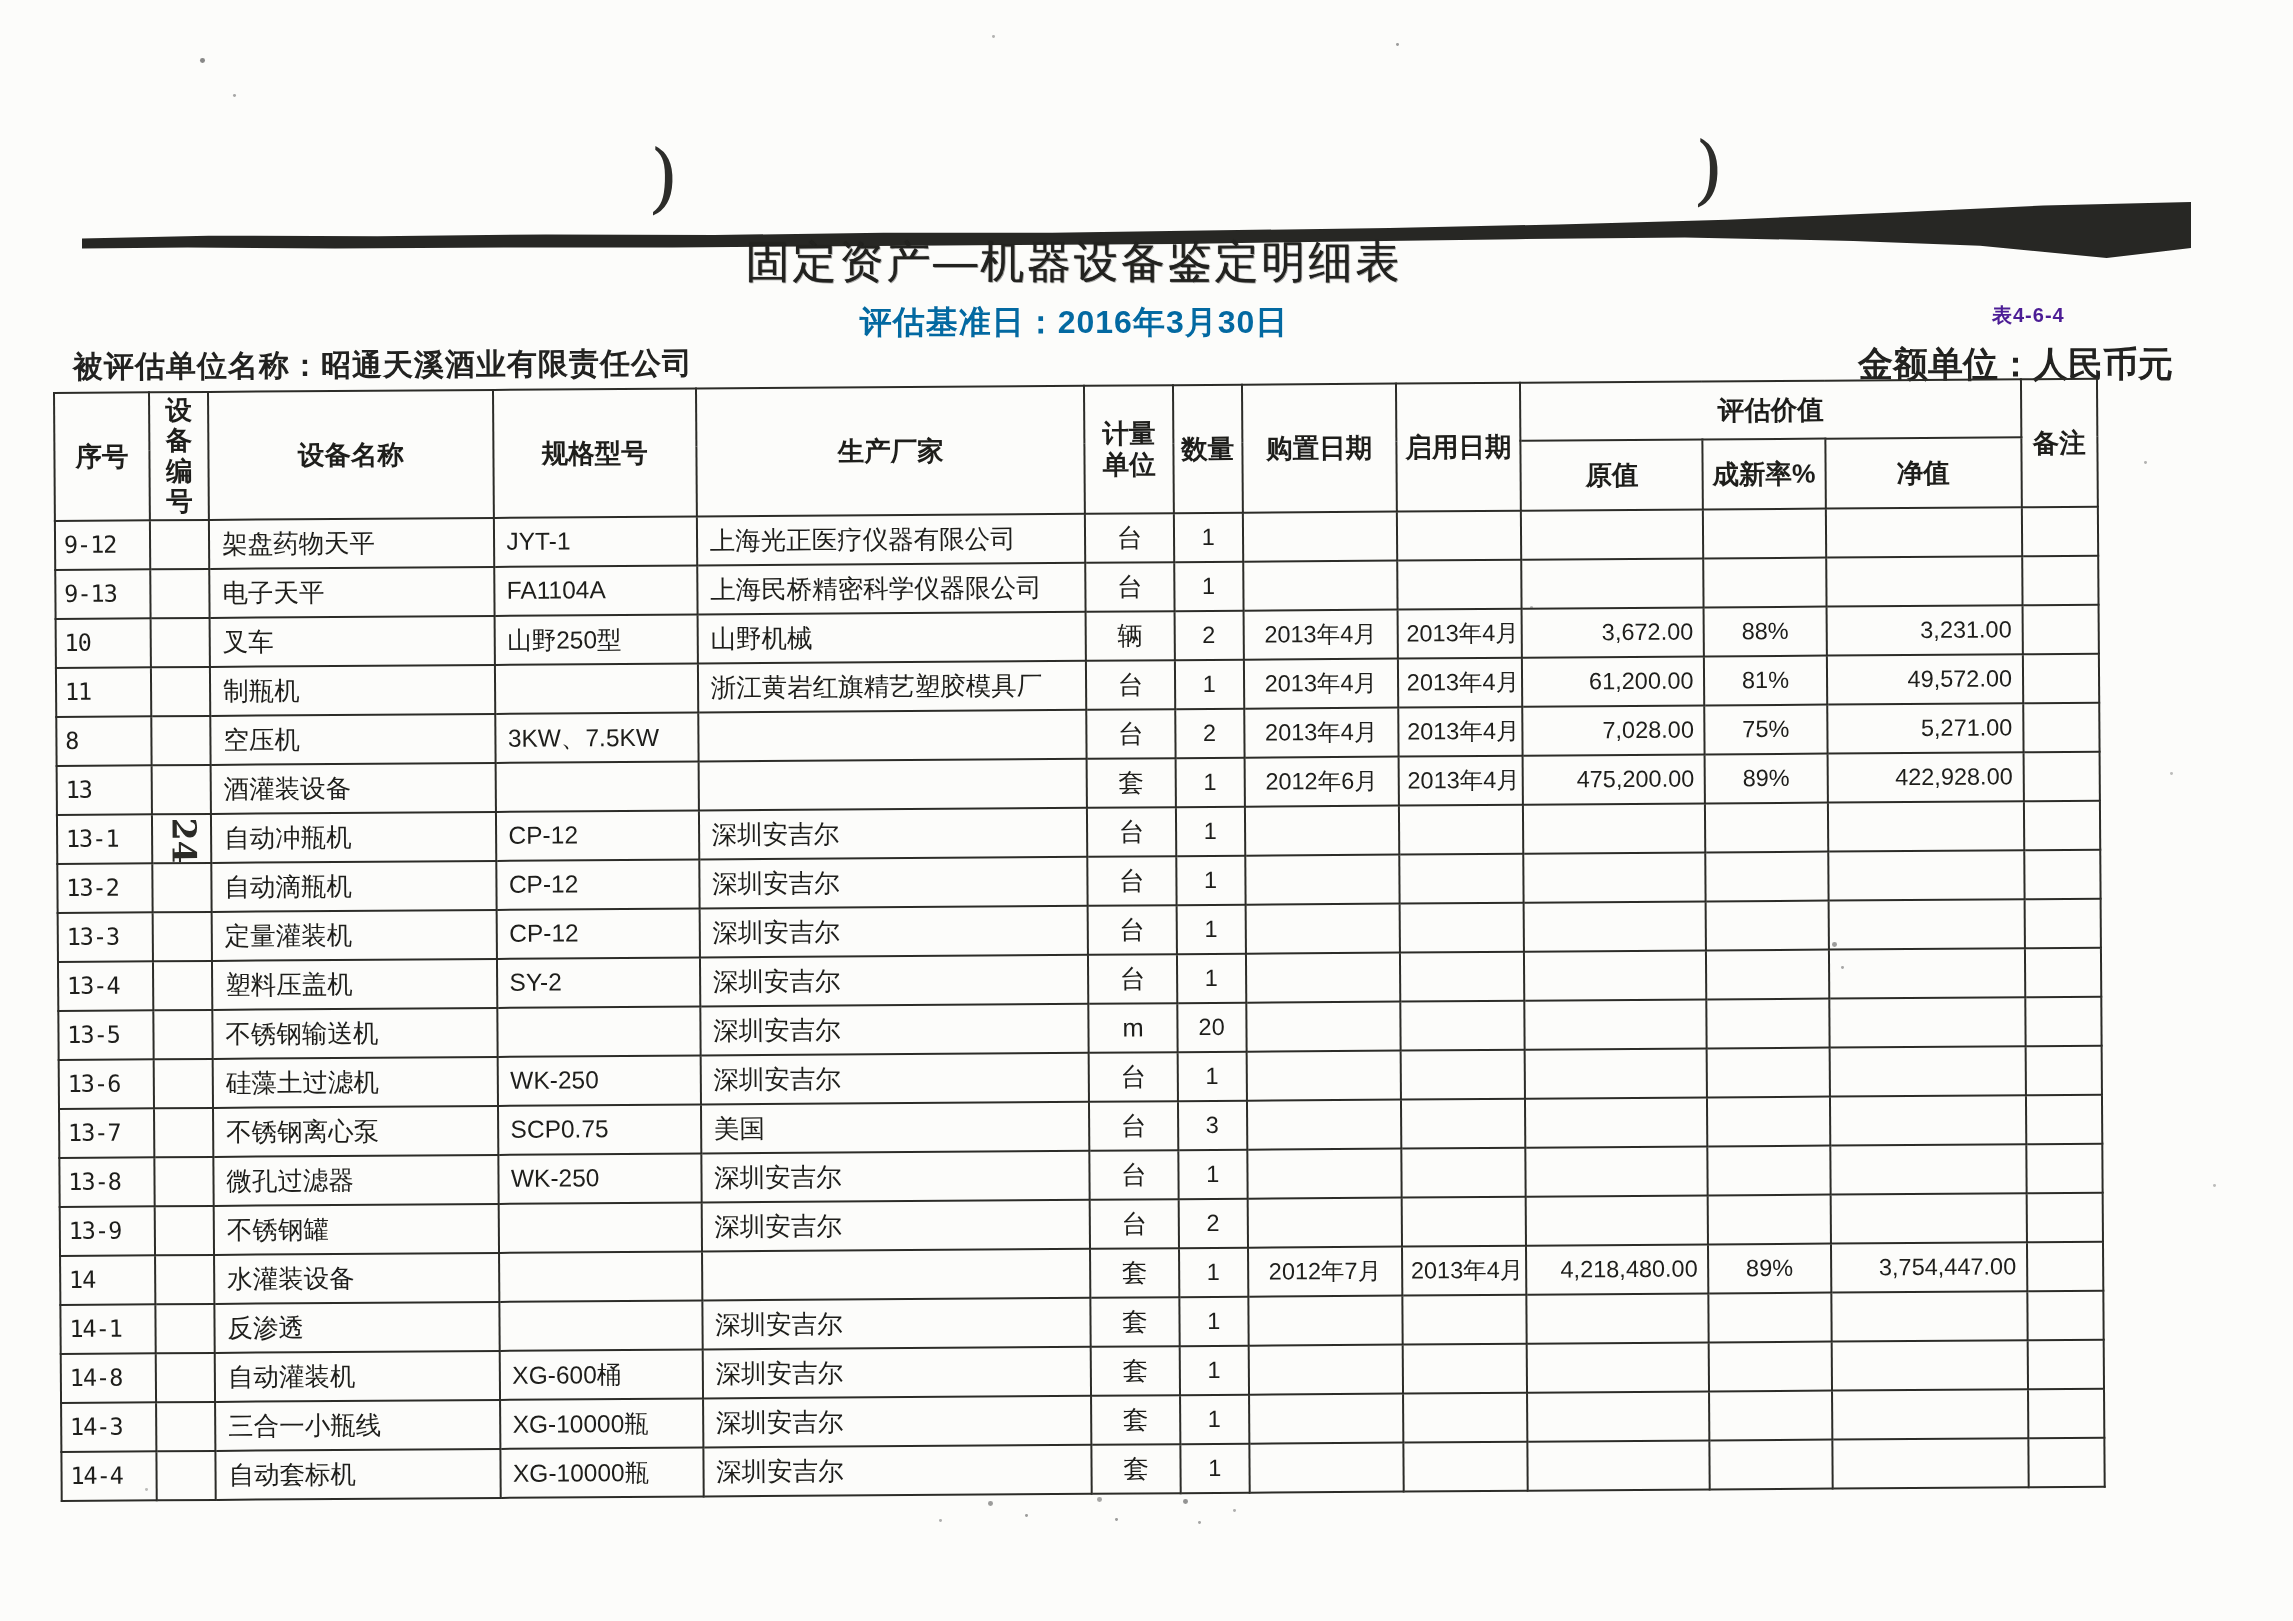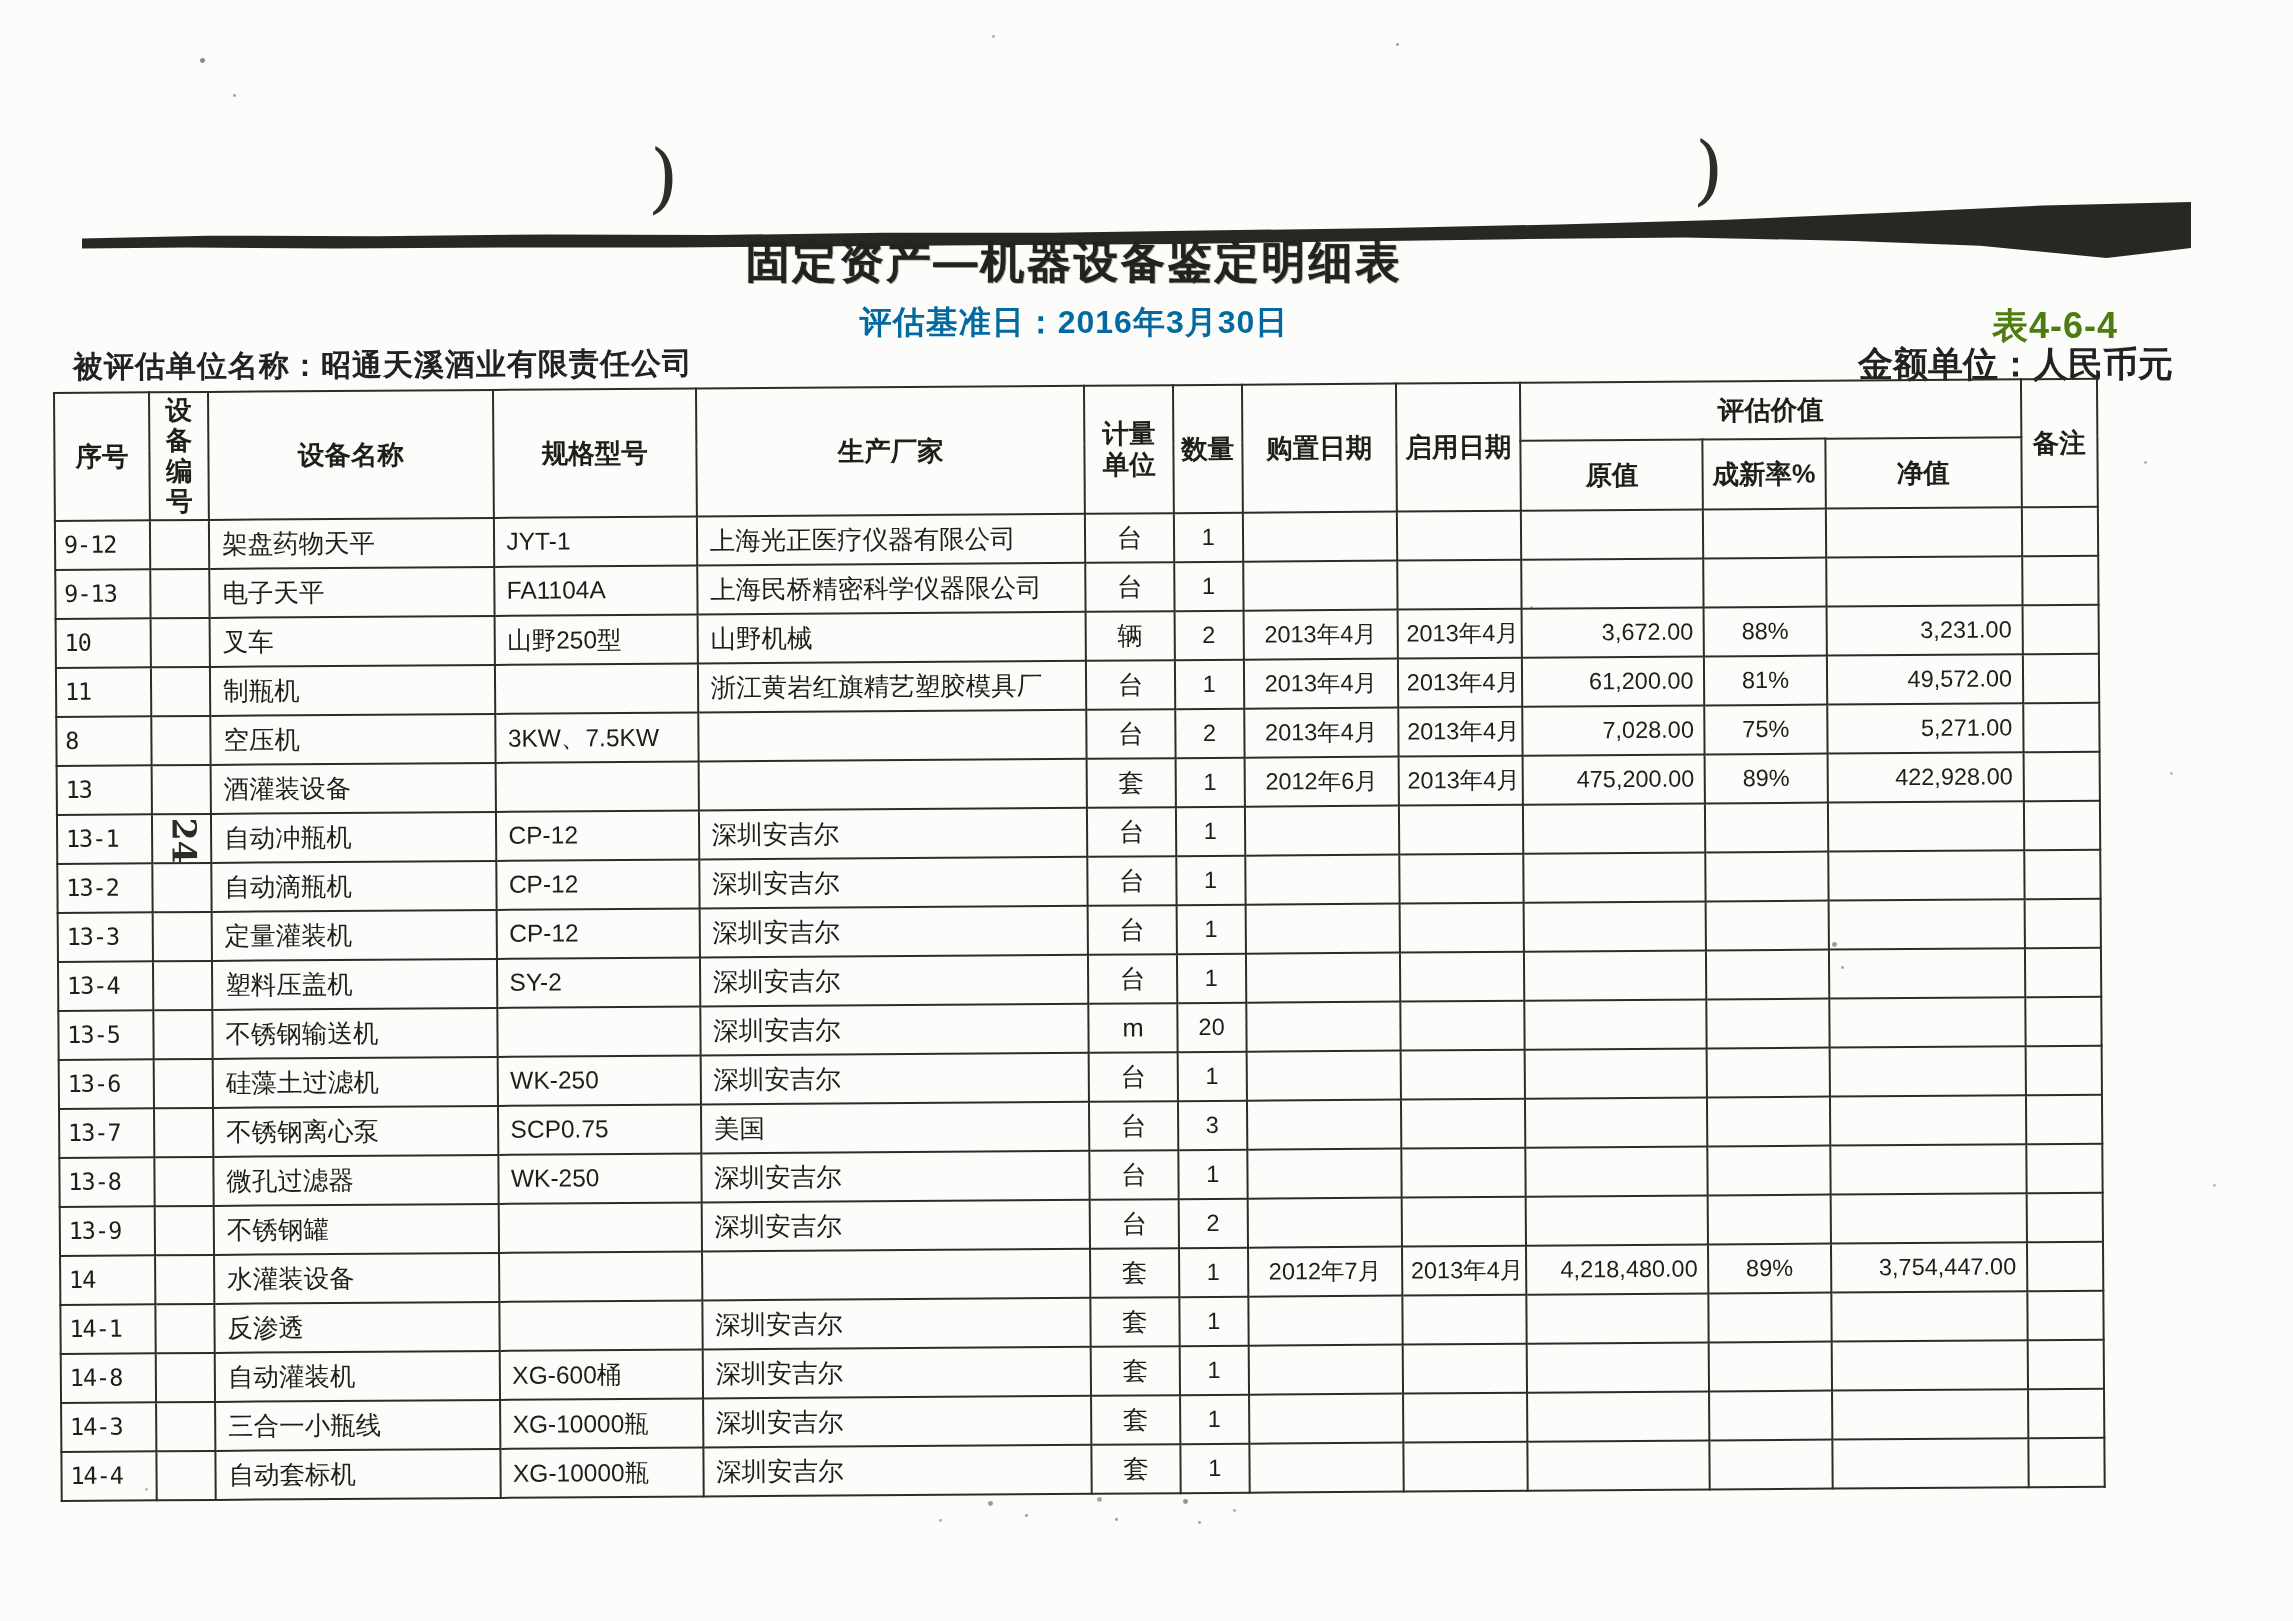--- a/index.html
+++ b/index.html
@@ -43,27 +43,27 @@
       1098px 1498px 0 1px rgba(60,60,60,.45),
       1115px 1518px 0 0 rgba(60,60,60,.5),
       1184px 1500px 0 1px rgba(60,60,60,.55),
       1198px 1521px 0 0 rgba(60,60,60,.45),
       1233px 1509px 0 0 rgba(60,60,60,.4),
       939px 1519px 0 0 rgba(60,60,60,.4);
   }
   
   .title-wrap{position:absolute;left:716px;top:233px;width:716px;text-align:center;}
   .doc-title{
-    font-size:44px;font-weight:700;letter-spacing:2.9px;color:#22221f;
+    font-size:44px;font-weight:400;letter-spacing:2.9px;color:#22221f;
     text-shadow:0 0 1px #22221f,1px 1px 0 rgba(20,20,20,.35);
     filter:blur(0.3px);
     white-space:nowrap;
   }
   .doc-subtitle{margin-top:8.8px;font-size:32px;font-weight:700;letter-spacing:1px;color:#0369a1;}
-  .table-code{position:absolute;left:1992px;top:302px;font-size:36px;font-weight:800;letter-spacing:1px;color:#4d7c0f;}
+  .table-code{position:absolute;left:1992px;top:302px;font-size:20px;font-weight:800;letter-spacing:1px;color:#4c1d95;}
   .meta-left{position:absolute;left:73px;top:345px;font-size:30px;font-weight:700;letter-spacing:1px;color:#222220;transform:rotate(-0.35deg);}
   .meta-right{position:absolute;left:1858px;top:341px;font-size:35px;font-weight:700;color:#222220;}
   
   .tbl-wrap{position:absolute;left:53px;top:392px;transform:rotate(-0.4deg);transform-origin:left top;}
   table{border-collapse:collapse;table-layout:fixed;width:2045px;background:transparent;}
   th,td{
     border:2px solid #2c2c28;
     border-top-width:2.9px;border-bottom-width:2.9px;
     padding:0 7.8px;overflow:hidden;white-space:nowrap;
     color:#1e1e1b;

